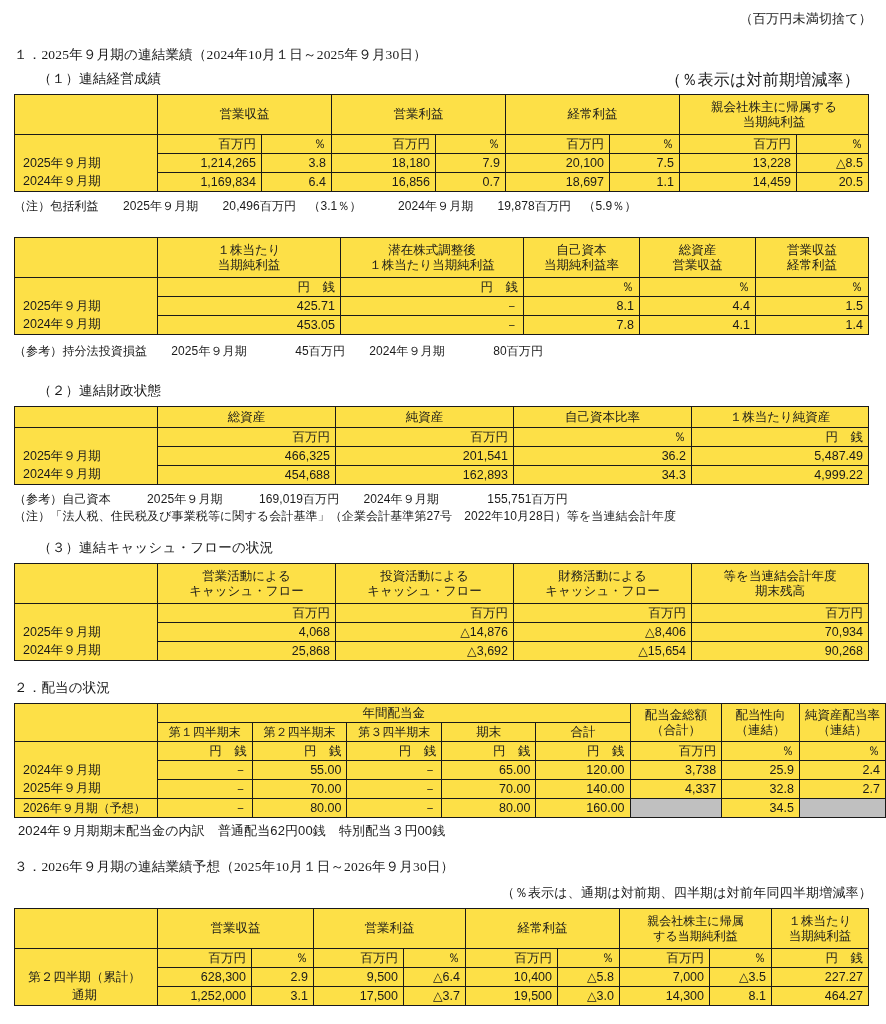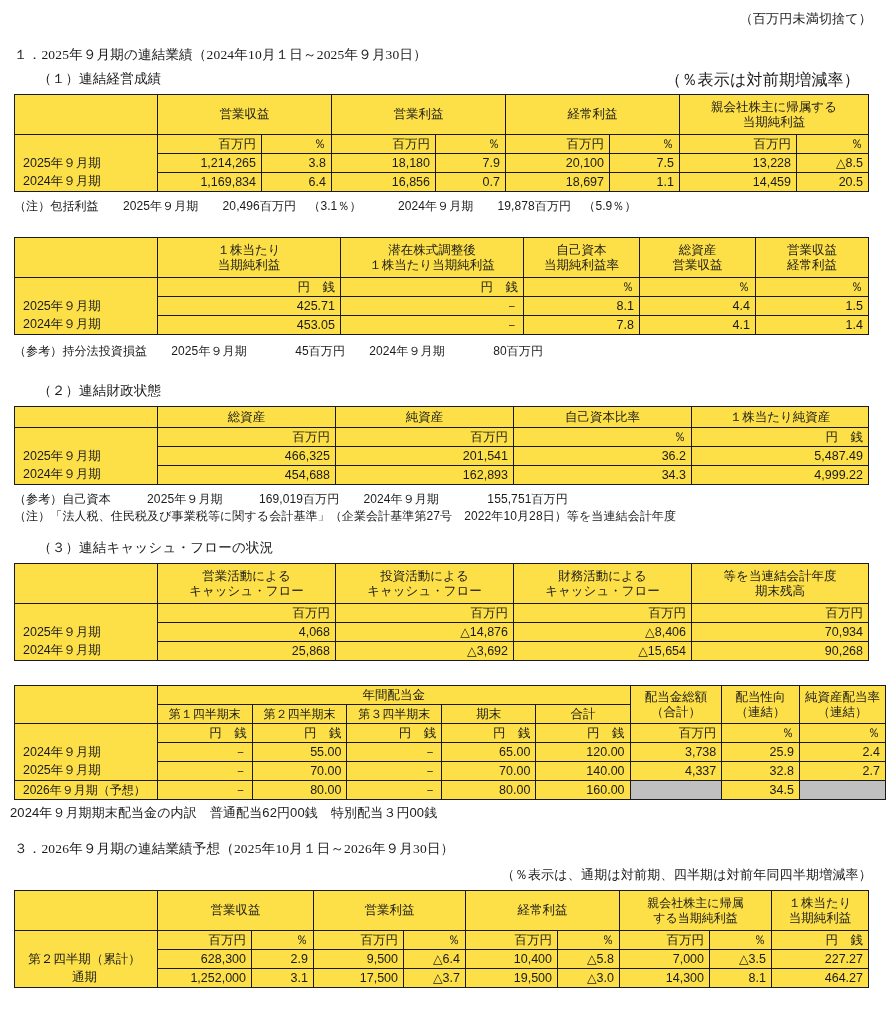--- a/index.html
+++ b/index.html
@@ -50,20 +50,21 @@
     letter-spacing: .1px;
   }
   .note-line.indent2 {
     padding-left: 46px;
   }
   .plain-line {
     font-size: 13px;
     padding-left: 10px;
     white-space: pre;
     letter-spacing: .1px;
+    margin-left: 8px;
   }
 
   
   table.fin {
     border-collapse: collapse;
     table-layout: fixed;
     margin: 0 0 0 14px;
     border: 1.6px solid #1a1a1a;
     background: #fde047;
   }
@@ -351,20 +352,21 @@
         <td class="num">25,868</td>
         <td class="num">△3,692</td>
         <td class="num">△15,654</td>
         <td class="num">90,268</td>
       </tr>
     </tbody>
   </table>
 
   <div class="gap18"></div>
 
+  <div class="sec-title">２．配当の状況</div>
 
   <div class="gap6"></div>
 
   <table class="fin">
     <colgroup>
       <col style="width:143px">
         <col style="width:95px">
         <col style="width:95px">
       <col style="width:95px">
         <col style="width:95px">

